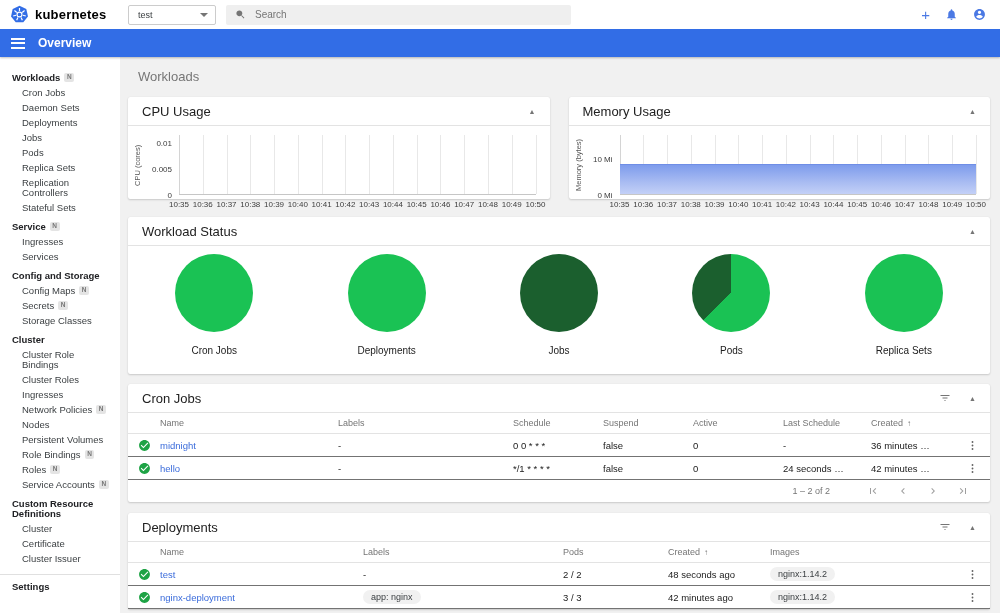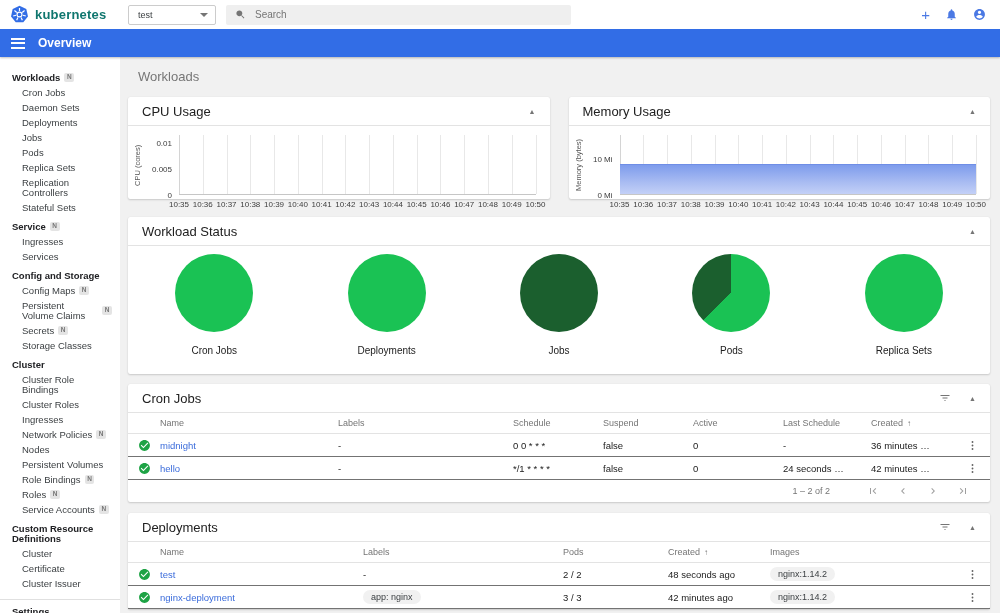--- a/index.html
+++ b/index.html
@@ -2,21 +2,21 @@
 <html><head>
 <meta charset="utf-8">
 <style>
   * { box-sizing: border-box; margin: 0; padding: 0; }
   html, body { width: 1000px; height: 613px; overflow: hidden; }
   body { font-family: "Liberation Sans", sans-serif; background: #f1f1f1; color: #212121; }
 
   
   .topbar { height: 29px; background: #fff; display: flex; align-items: center; padding: 0 10px; position: relative; z-index: 3; }
   .brand { display: flex; align-items: center; gap: 6px; width: 112px; cursor: pointer; }
-  .brand-text { color: #0f766e; font-size: 13px; font-weight: 700; letter-spacing: .2px; }
+  .brand-text { color: #000000; font-size: 13px; font-weight: 700; letter-spacing: .2px; }
   .ns-select { margin-left: 6px; width: 88px; height: 20px; border: 1px solid #ccc; border-radius: 2px; display: flex; align-items: center; padding: 0 7px 0 9px; font-size: 9px; color: #3c4043; cursor: pointer; background:#fff; }
   .ns-select .ns-val { flex: 1; }
   .caret-down { width: 0; height: 0; border-left: 4px solid transparent; border-right: 4px solid transparent; border-top: 4px solid #757575; }
   .search { margin-left: 10px; width: 345px; height: 20px; background: #efefef; border-radius: 2px; display: flex; align-items: center; padding: 0 9px; gap: 9px; }
   .search input { border: 0; background: transparent; font-size: 10px; width: 100%; outline: none; color: #212121; font-family: inherit; }
   .search input::placeholder { color: #757575; }
   .header-actions { margin-left: auto; display: flex; align-items: center; gap: 15px; padding-right: 4px; }
   .hdr-btn { background: none; border: 0; cursor: pointer; display: flex; align-items: center; color: #4b79e4; }
   .plus-glyph { font-size: 15px; color: #4b79e4; line-height: 1; font-weight: 400; }
 
@@ -191,24 +191,20 @@
           <span>Ingresses</span>
         </div>
         <div class="sb-item">
           <span>Services</span>
         </div>
         <div class="sb-section">
           <span>Config and Storage</span>
         </div>
         <div class="sb-item">
           <span>Config Maps</span>
-          <span class="ns-badge">N</span>
-        </div>
-        <div class="sb-item">
-          <span>Persistent Volume Claims</span>
           <span class="ns-badge">N</span>
         </div>
         <div class="sb-item">
           <span>Secrets</span>
           <span class="ns-badge">N</span>
         </div>
         <div class="sb-item">
           <span>Storage Classes</span>
         </div>
         <div class="sb-section">

